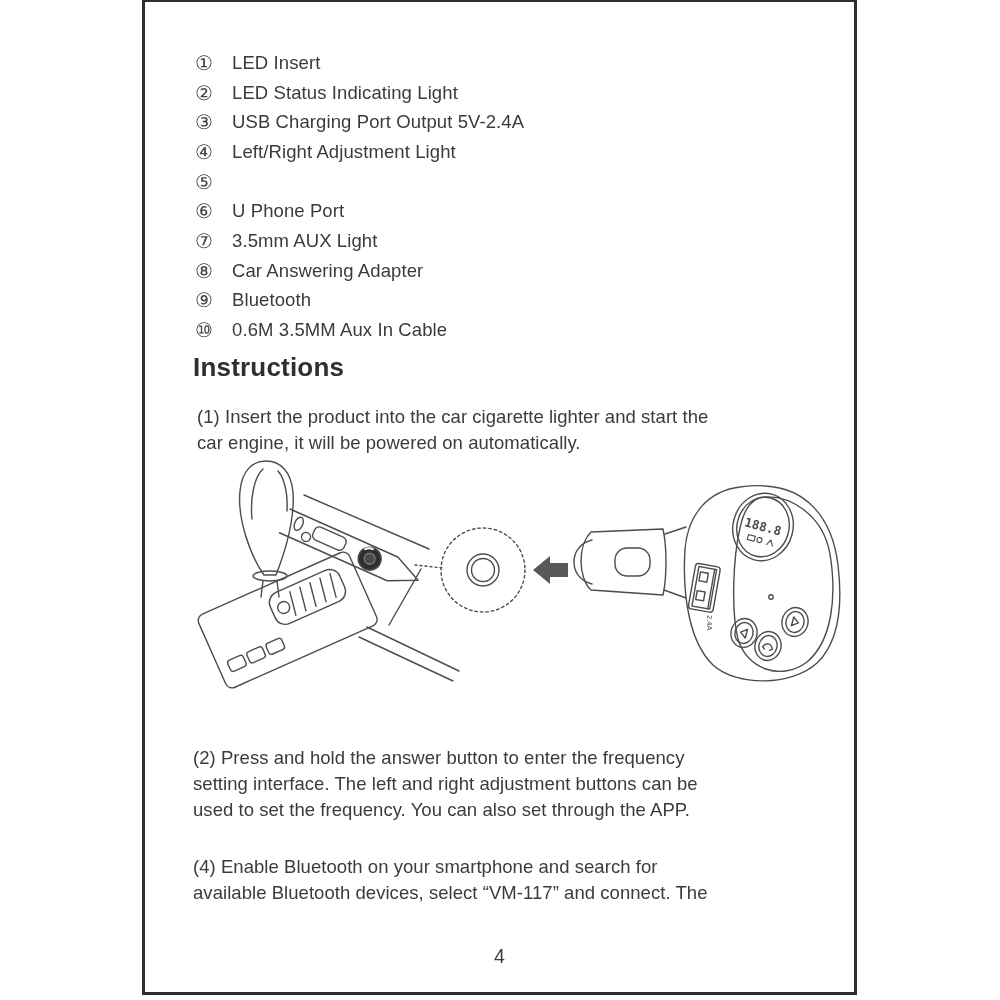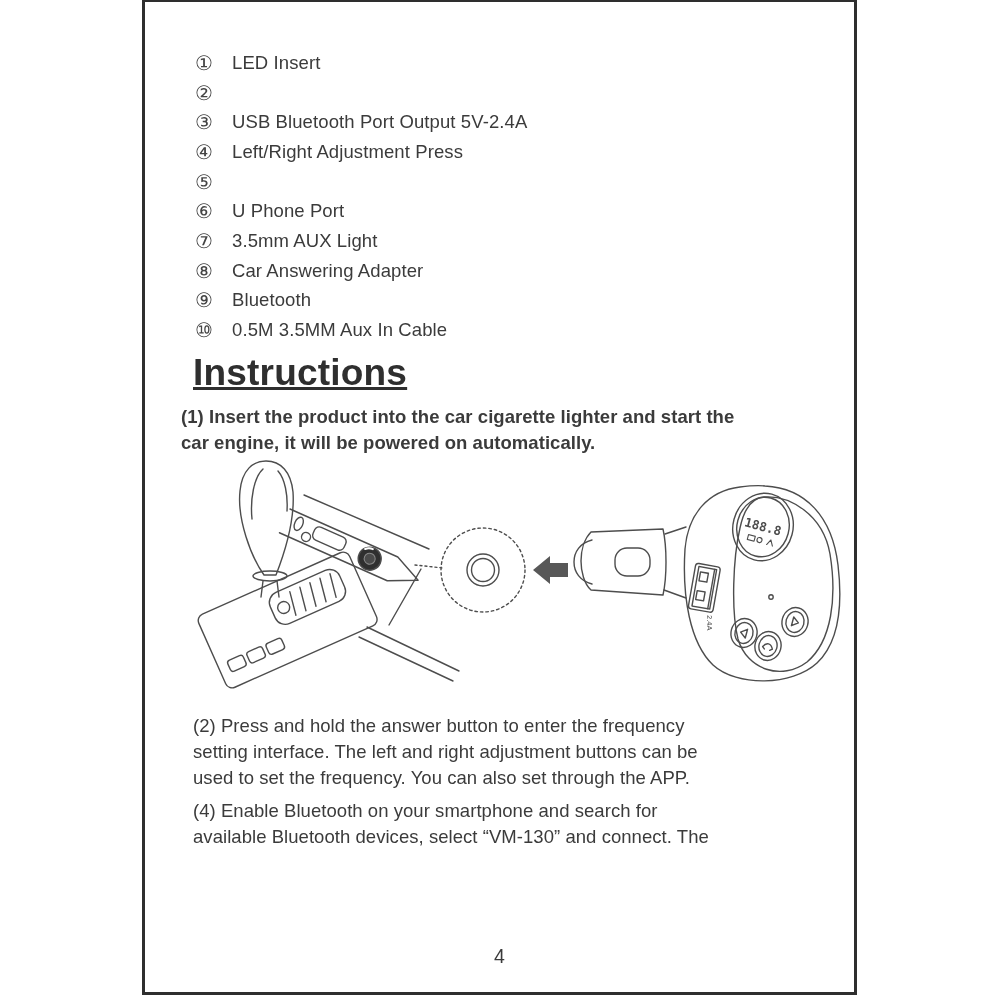--- a/index.html
+++ b/index.html
@@ -10,58 +10,59 @@
   .page-frame{
     position:absolute;left:142px;top:-1px;width:715px;height:996px;
     border:3px solid #2e2e2e;box-sizing:border-box;background:#fff;
   }
   .content{position:relative;width:100%;height:100%;}
   .parts-list{position:absolute;top:46px;left:50px;}
   .part-row{display:flex;align-items:center;height:29.7px;font-size:18.5px;color:#3b3b3b;}
   .part-num{width:37px;font-size:20px;color:#444;flex:0 0 37px;}
   .part-label{letter-spacing:0.1px;white-space:nowrap;}
   .heading{
-    position:absolute;top:350px;left:48px;font-size:37px;font-weight:bold;
-    color:#2f2f2f;letter-spacing:0.2px;text-decoration:underline;
+    position:absolute;top:350px;left:48px;font-size:26px;font-weight:bold;
+    color:#2f2f2f;letter-spacing:0.2px;
   }
   .para{
     font-size:18.5px;line-height:25.8px;color:#3b3b3b;white-space:pre-line;
     width:630px;letter-spacing:0.05px;margin:0;
   }
-  .step-1{position:absolute;top:402px;left:36px;font-weight:bold;}
+  .step-1{position:absolute;top:402px;left:52px;}
   .steps-rest{position:absolute;top:711px;left:48px;}
-  .steps-rest .para{margin-bottom:8px;}
+  .steps-rest .para{margin-bottom:8px;margin-top:32px;}
   .figure{position:absolute;top:455px;left:46px;width:665px;height:242px;}
   .figure svg{display:block;}
   .page-number{
     position:absolute;top:943px;left:0;width:100%;text-align:center;
     font-size:19.5px;color:#3b3b3b;
   }
 </style>
 </head>
 <body>
 
 <div class="page-frame">
   <div class="content">
 
     <div class="parts-list">
       <div class="part-row">
           <span class="part-num">①</span>
           <span class="part-label">LED Insert</span>
         </div>
       <div class="part-row">
           <span class="part-num">②</span>
+          <span class="part-label">LED Status Indicating Light</span>
         </div>
       <div class="part-row">
           <span class="part-num">③</span>
-          <span class="part-label">USB Bluetooth Port Output 5V-2.4A</span>
+          <span class="part-label">USB Charging Port Output 5V-2.4A</span>
         </div>
       <div class="part-row">
           <span class="part-num">④</span>
-          <span class="part-label">Left/Right Adjustment Press</span>
+          <span class="part-label">Left/Right Adjustment Light</span>
         </div>
       <div class="part-row">
           <span class="part-num">⑤</span>
         </div>
       <div class="part-row">
           <span class="part-num">⑥</span>
           <span class="part-label">U Phone Port</span>
         </div>
       <div class="part-row">
           <span class="part-num">⑦</span>
@@ -70,21 +71,21 @@
       <div class="part-row">
           <span class="part-num">⑧</span>
           <span class="part-label">Car Answering Adapter</span>
         </div>
       <div class="part-row">
           <span class="part-num">⑨</span>
           <span class="part-label">Bluetooth</span>
         </div>
       <div class="part-row">
           <span class="part-num">⑩</span>
-          <span class="part-label">0.5M 3.5MM Aux In Cable</span>
+          <span class="part-label">0.6M 3.5MM Aux In Cable</span>
         </div>
     </div>
 
     <div class="heading">Instructions</div>
 
     <p class="para step-1">(1) Insert the product into the car cigarette lighter and start the
 car engine, it will be powered on automatically.</p>
 
     <div class="figure">
       <svg width="665" height="242" viewBox="0 0 665 242" fill="none" stroke="#4d4d4d" stroke-width="1.4" stroke-linecap="round" stroke-linejoin="round">
@@ -191,19 +192,19 @@
           <text transform="translate(516,158) rotate(90)" font-size="7.5" fill="#4d4d4d" stroke="none" font-family="Liberation Sans, sans-serif">2.4A</text>
         </g>
       </svg>
     </div>
 
     <div class="steps-rest">
       <p class="para">(2) Press and hold the answer button to enter the frequency
 setting interface. The left and right adjustment buttons can be
 used to set the frequency. You can also set through the APP.</p>
       <p class="para">(4) Enable Bluetooth on your smartphone and search for
-available Bluetooth devices, select “VM-130” and connect. The</p>
+available Bluetooth devices, select “VM-117” and connect. The</p>
     </div>
 
     <div class="page-number">4</div>
 
   </div>
 </div>
 
 </body></html>

